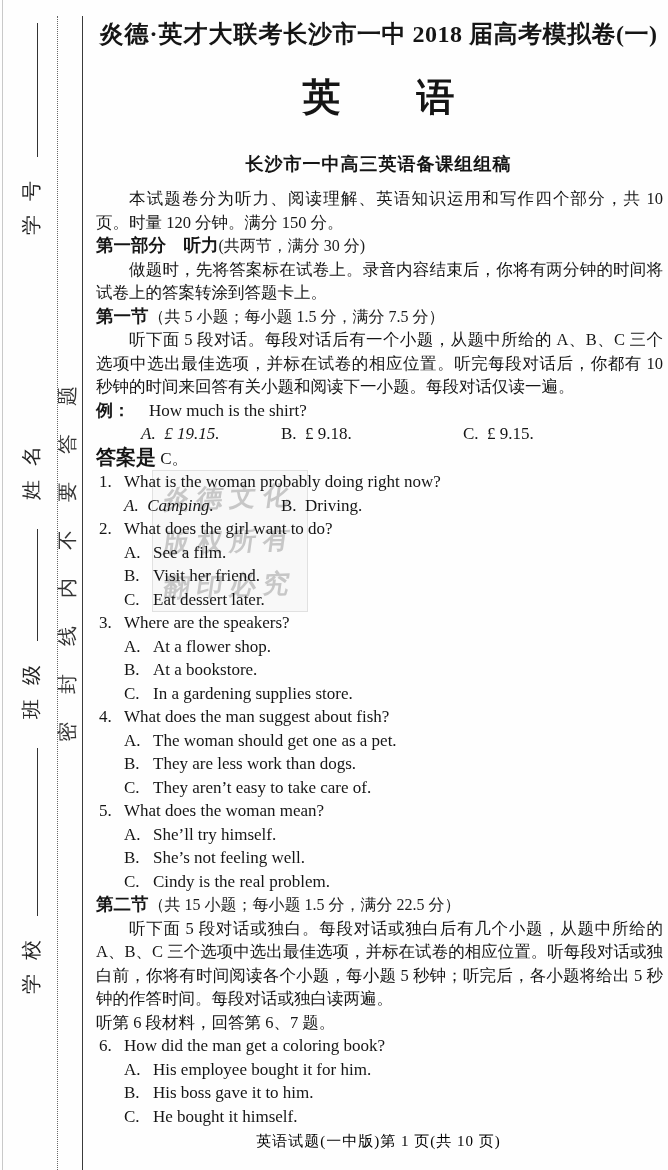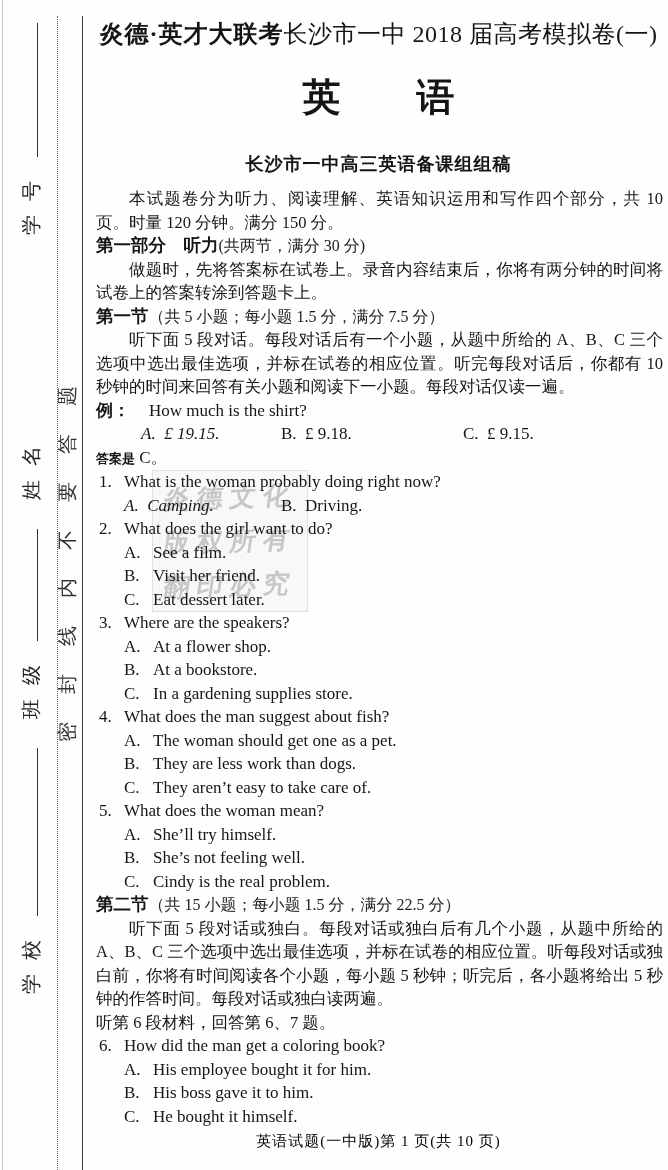--- a/index.html
+++ b/index.html
@@ -23,21 +23,21 @@
   .fld:first-child{margin-left:0;}
   .blank{display:inline-block; height:19px; border-bottom:1px solid #333; vertical-align:baseline;}
   .blank.b1{width:168px;} .blank.b2{width:112px;} .blank.b3{width:158px;border-bottom:none;} .blank.b4{width:134px;}
   .seal-strip{top:1140px; left:54px; padding-left:398px; letter-spacing:28px; color:#333;}
   
   .main{position:absolute; left:95px; top:0; width:567px; height:1170px; z-index:1;}
   .hei{font-family:"Liberation Sans","DejaVu Sans",sans-serif; font-weight:bold;}
   .series{position:absolute; top:18px; left:0; width:100%; text-align:center;
           font-size:24px; line-height:32px; white-space:nowrap;}
   .series .brush{font-weight:900; letter-spacing:1px;}
-  .series .rest{font-weight:400; letter-spacing:.5px;}
+  .series .rest{font-weight:700; letter-spacing:.5px;}
   .doc-title{position:absolute; top:76px; left:0; width:100%; text-align:center;
              font-size:38px; line-height:42px;}
   .doc-title .t2{margin-left:76px;}
   .subtitle{position:absolute; top:151px; left:0; width:100%; text-align:center;
             font-size:18px; line-height:26px; letter-spacing:1px;}
   .content{position:absolute; top:187px; left:1px; width:567px;
            font-size:16.5px; line-height:23.5px;}
   .content p{margin:0; text-align:justify;}
   .indent{text-indent:33px;}
   .sec-head{font-size:17px;}
@@ -119,21 +119,21 @@
         <span class="ex-label hei">例：</span>
         <span>How much is the shirt?</span>
       </div>
 
       <div class="opt-row ex en">
         <span class="c1"><span>A.</span>&nbsp;&nbsp;<span>£ 19.15.</span></span>
         <span class="c2"><span>B.</span>&nbsp;&nbsp;<span>£ 9.18.</span></span>
         <span class="c3"><span>C.</span>&nbsp;&nbsp;<span>£ 9.15.</span></span>
       </div>
 
-      <div><span class="hei" style="font-size:13px">答案是</span><span class="en"> C。</span></div>
+      <div><span class="hei" style="font-size:20px">答案是</span><span class="en"> C。</span></div>
 
       <div id="q-list-1" class="en">
           <div class="q-line">
             <span class="qnum">1.</span>
             <span>What is the woman probably doing right now?</span>
           </div>
           <div class="opt-row">
             <span class="c1">A.&nbsp;&nbsp;Camping.</span>
             <span class="c2">B.&nbsp;&nbsp;Driving.</span>
           </div>

